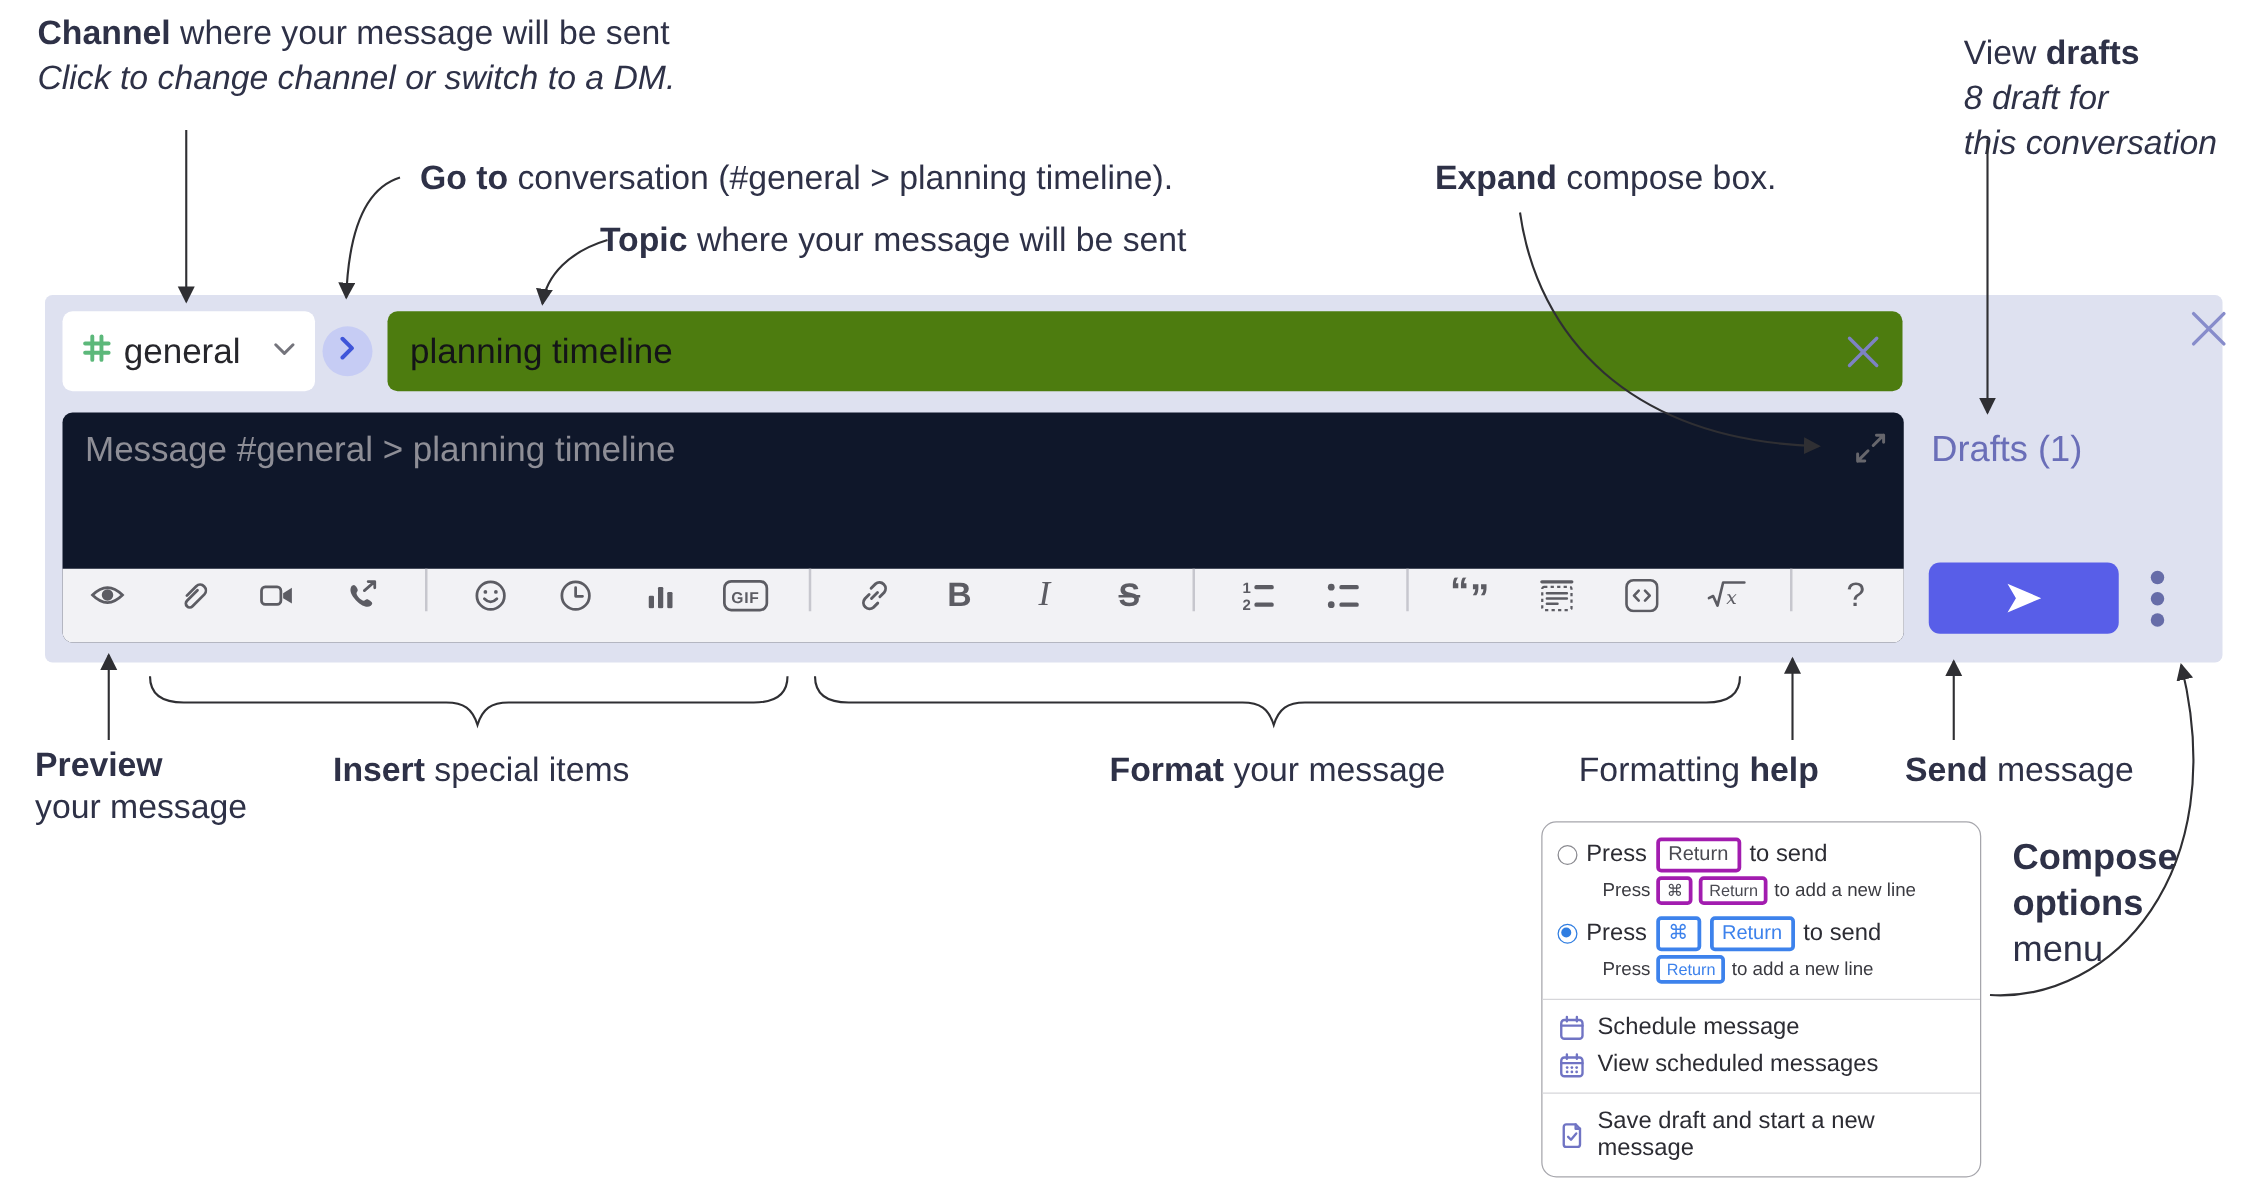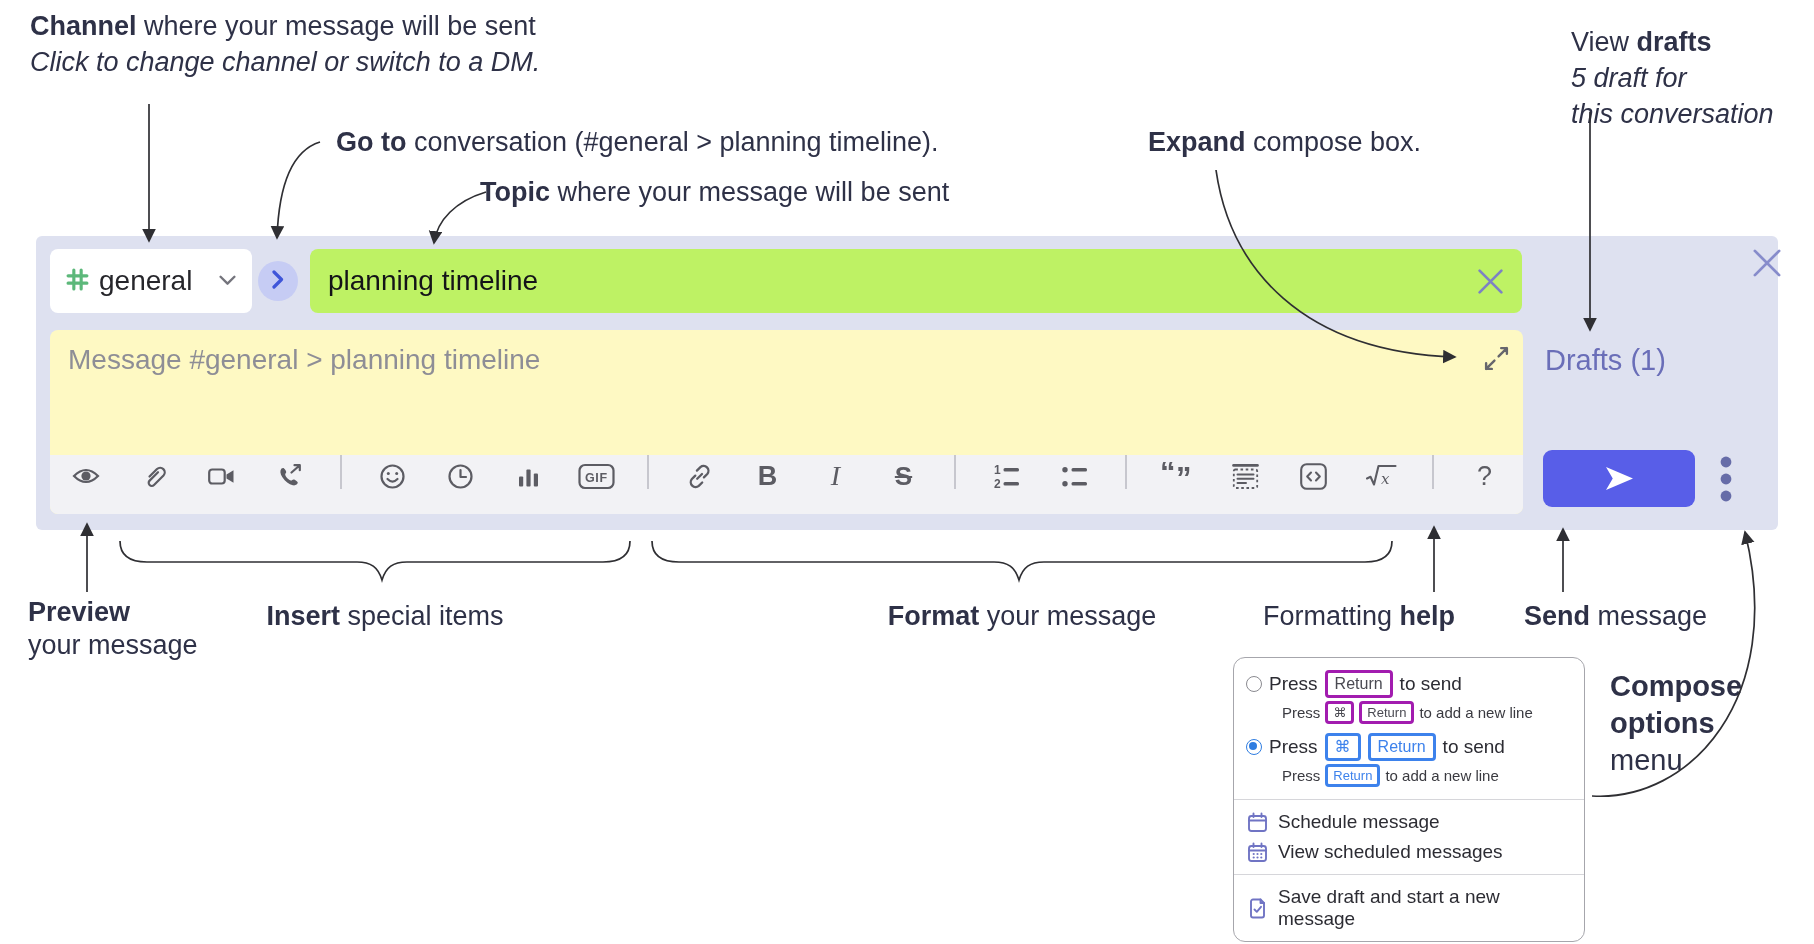--- a/index.html
+++ b/index.html
@@ -18,26 +18,26 @@
   #overlay { position:absolute; left:0; top:0; width:1814px; height:944px; pointer-events:none; z-index:6; }
 
   
   .composer { position:absolute; left:36px; top:236px; width:1742px; height:294px;
               background:#dee1f0; border-radius:6px; }
   .channel-btn { position:absolute; left:14px; top:13px; width:202px; height:64px; background:#fff;
                  border-radius:8px; display:flex; align-items:center; padding:0 16px; gap:10px; cursor:pointer; }
   .channel-btn .chname { font-size:28px; color:#26262b; }
   .goto-btn { position:absolute; left:222px; top:25px; width:40px; height:40px; border-radius:50%;
               background:#c6ccf4; display:flex; align-items:center; justify-content:center; cursor:pointer; }
-  .topic-input { position:absolute; left:274px; top:13px; width:1212px; height:64px; background:#bef264;
+  .topic-input { position:absolute; left:274px; top:13px; width:1212px; height:64px; background:#4d7c0f;
                  border-radius:8px; display:flex; align-items:center; padding:0 18px; }
   .topic-input .tval { font-size:28px; color:#141418; flex:1; }
   .iconbtn { display:flex; align-items:center; justify-content:center; cursor:pointer; background:none; border:none; }
   .close-x { position:absolute; left:1714px; top:10px; width:34px; height:34px; }
-  .msg-box { position:absolute; left:14px; top:94px; width:1473px; height:184px; background:#fef9c3; border-radius:8px; }
+  .msg-box { position:absolute; left:14px; top:94px; width:1473px; height:184px; background:#0f172a; border-radius:8px; }
   .placeholder { position:absolute; left:18px; top:14px; font-size:28px; color:#8e8e96; }
   .expand-btn { position:absolute; right:13px; top:14px; width:28px; height:28px; }
   .toolbar { position:absolute; left:0; bottom:0; width:100%; height:59px; background:#f2f2f5;
              border-radius:0 0 8px 8px; display:flex; padding-left:14px; gap:25px; }
   .tb { width:43px; height:42px; display:flex; align-items:center; justify-content:center;
         color:#5c5c63; cursor:pointer; flex:0 0 auto; }
   .tb svg { display:block; }
   .tbtxt { font-size:27px; color:#5c5c63; }
   .tbtxt.bold { font-weight:800; }
   .tbtxt.ital { font-family:"Liberation Serif","DejaVu Serif",serif; font-style:italic; font-size:28px; }
@@ -104,21 +104,21 @@
   <div class="ann" style="left:480px; top:174px;">
     <b>Topic</b><span> where your message will be sent</span>
   </div>
 
   <div class="ann" style="left:1148px; top:124px;">
     <b>Expand</b><span> compose box.</span>
   </div>
 
   <div class="ann" style="left:1543px; top:24px;margin-left:28px;">
     <div><span>View </span><b>drafts</b></div>
-    <div class="it">5 draft for</div>
+    <div class="it">8 draft for</div>
     <div class="it">this conversation</div>
   </div>
 
   <div class="ann" style="left:28px; top:596px; line-height:33px;">
     <div><b>Preview</b></div>
     <div>your message</div>
   </div>
 
   <div class="ann center" style="left:385px; top:598px;">
     <b>Insert</b><span> special items</span>

